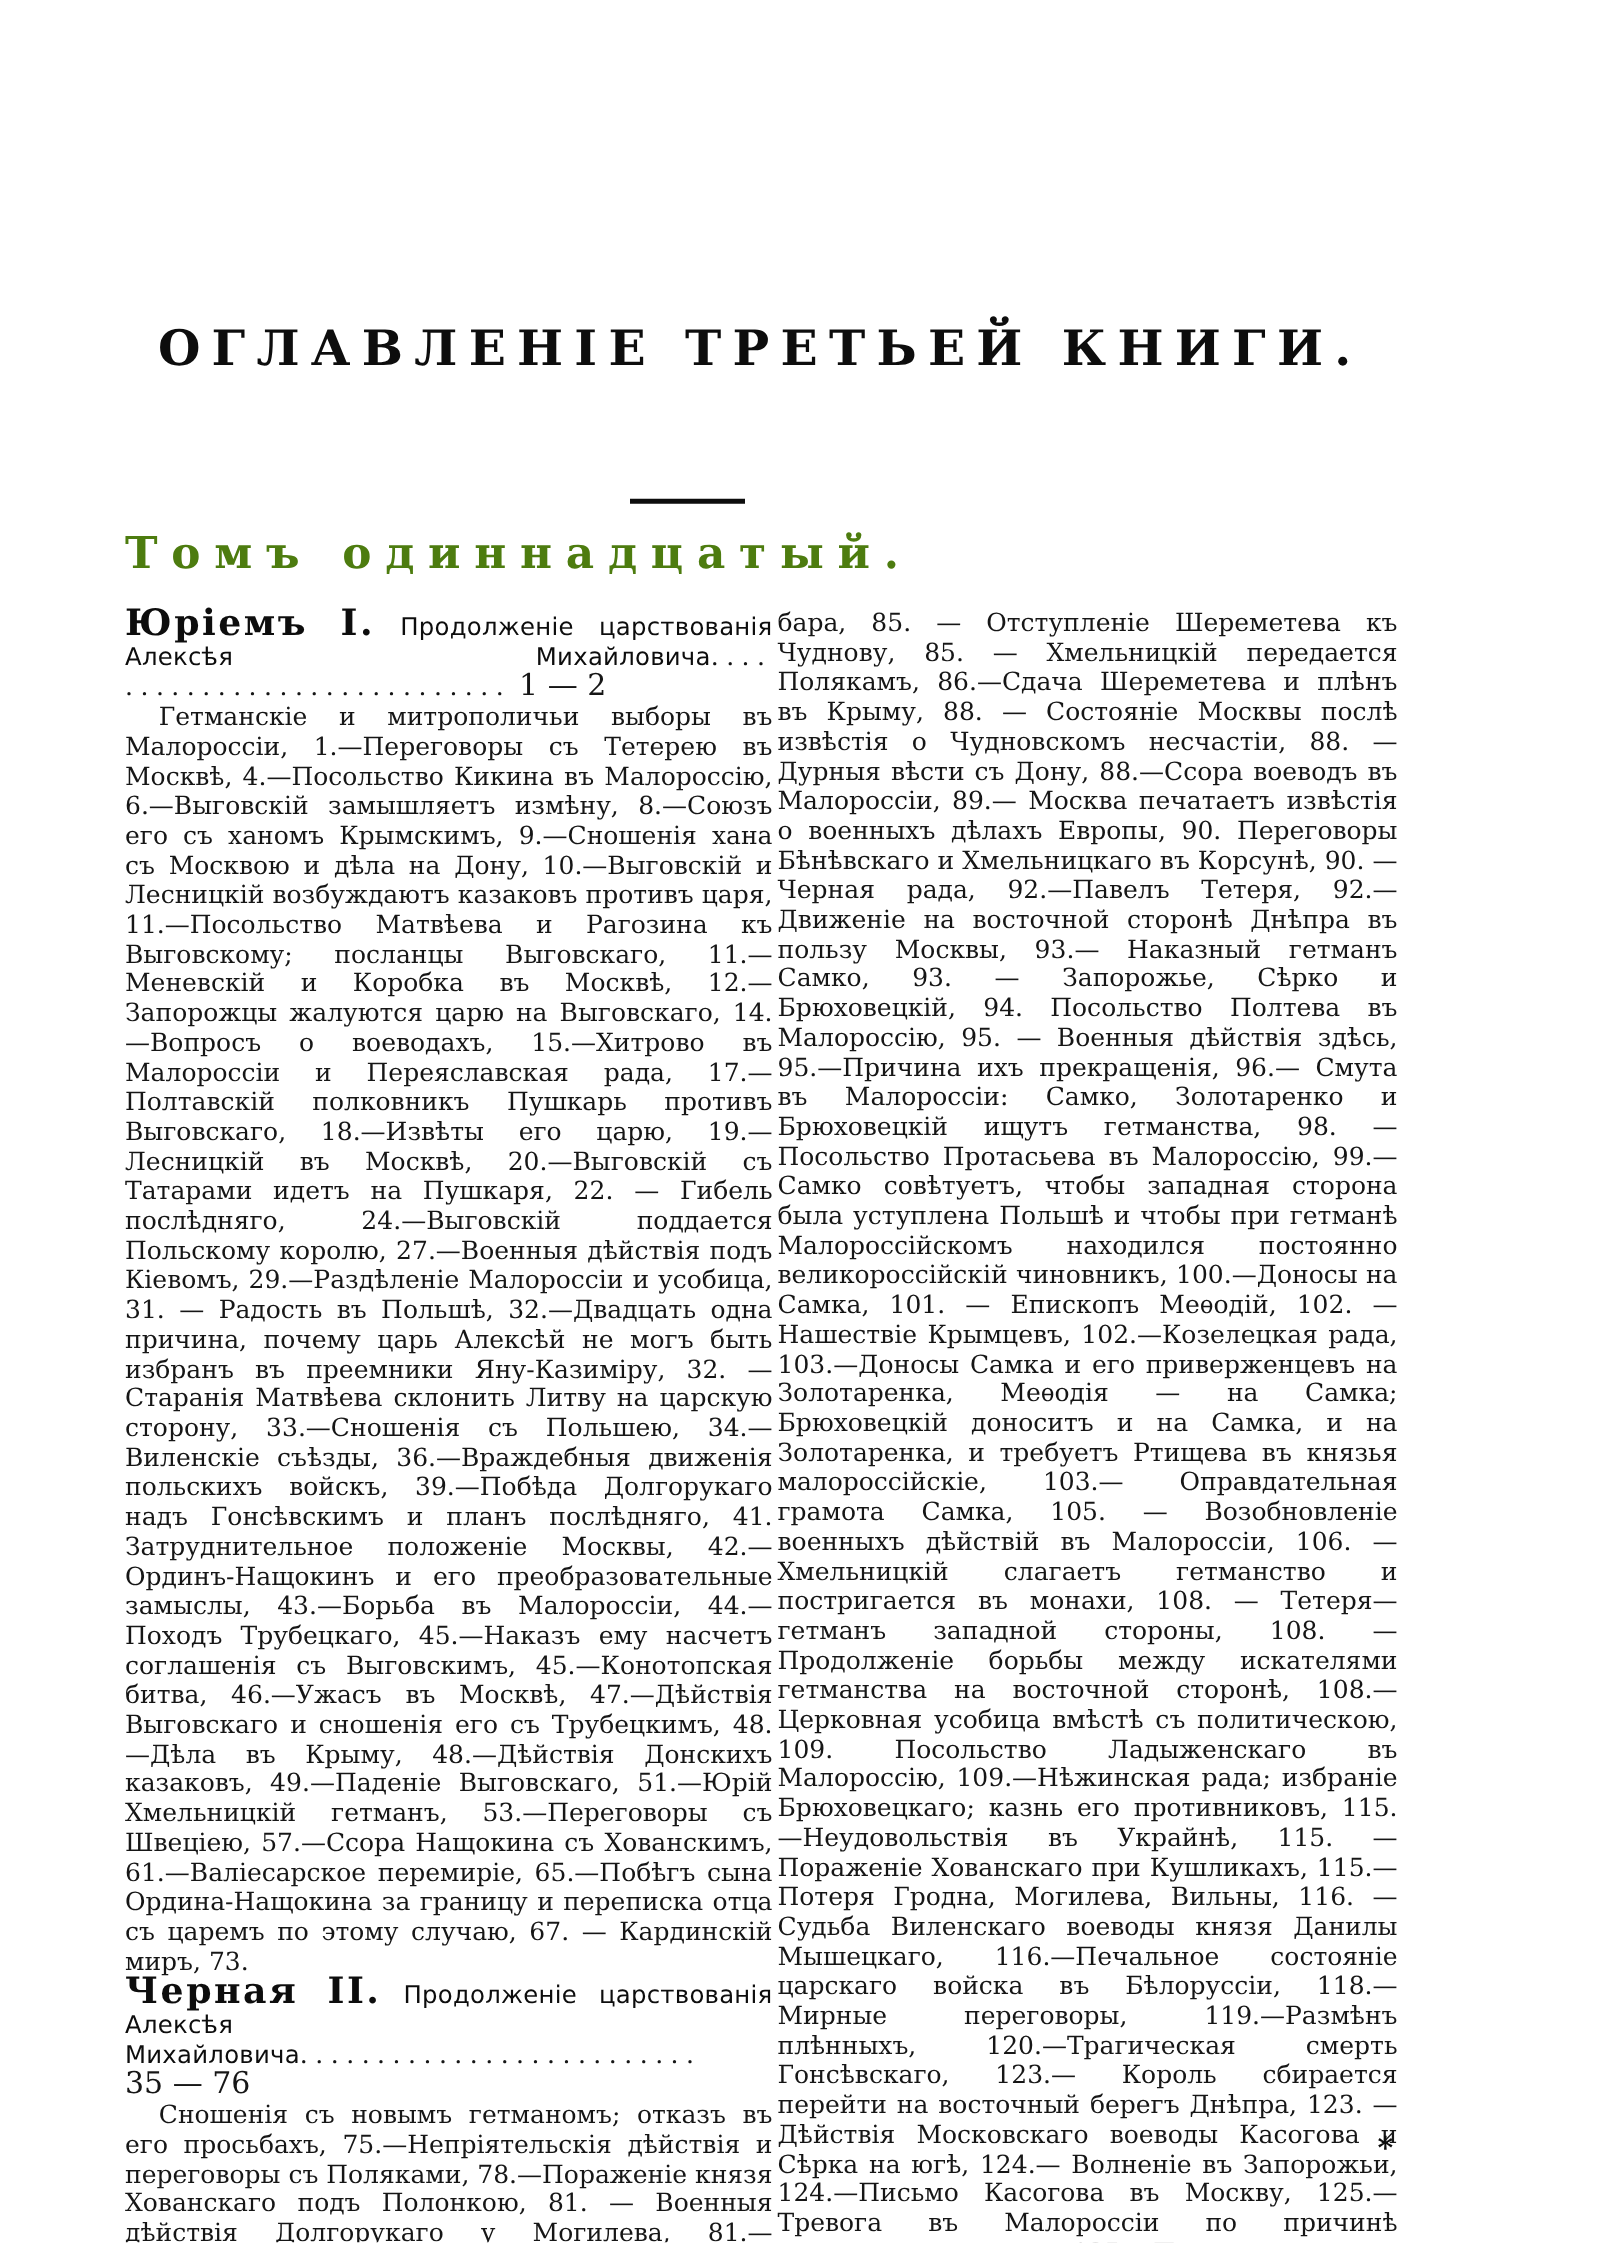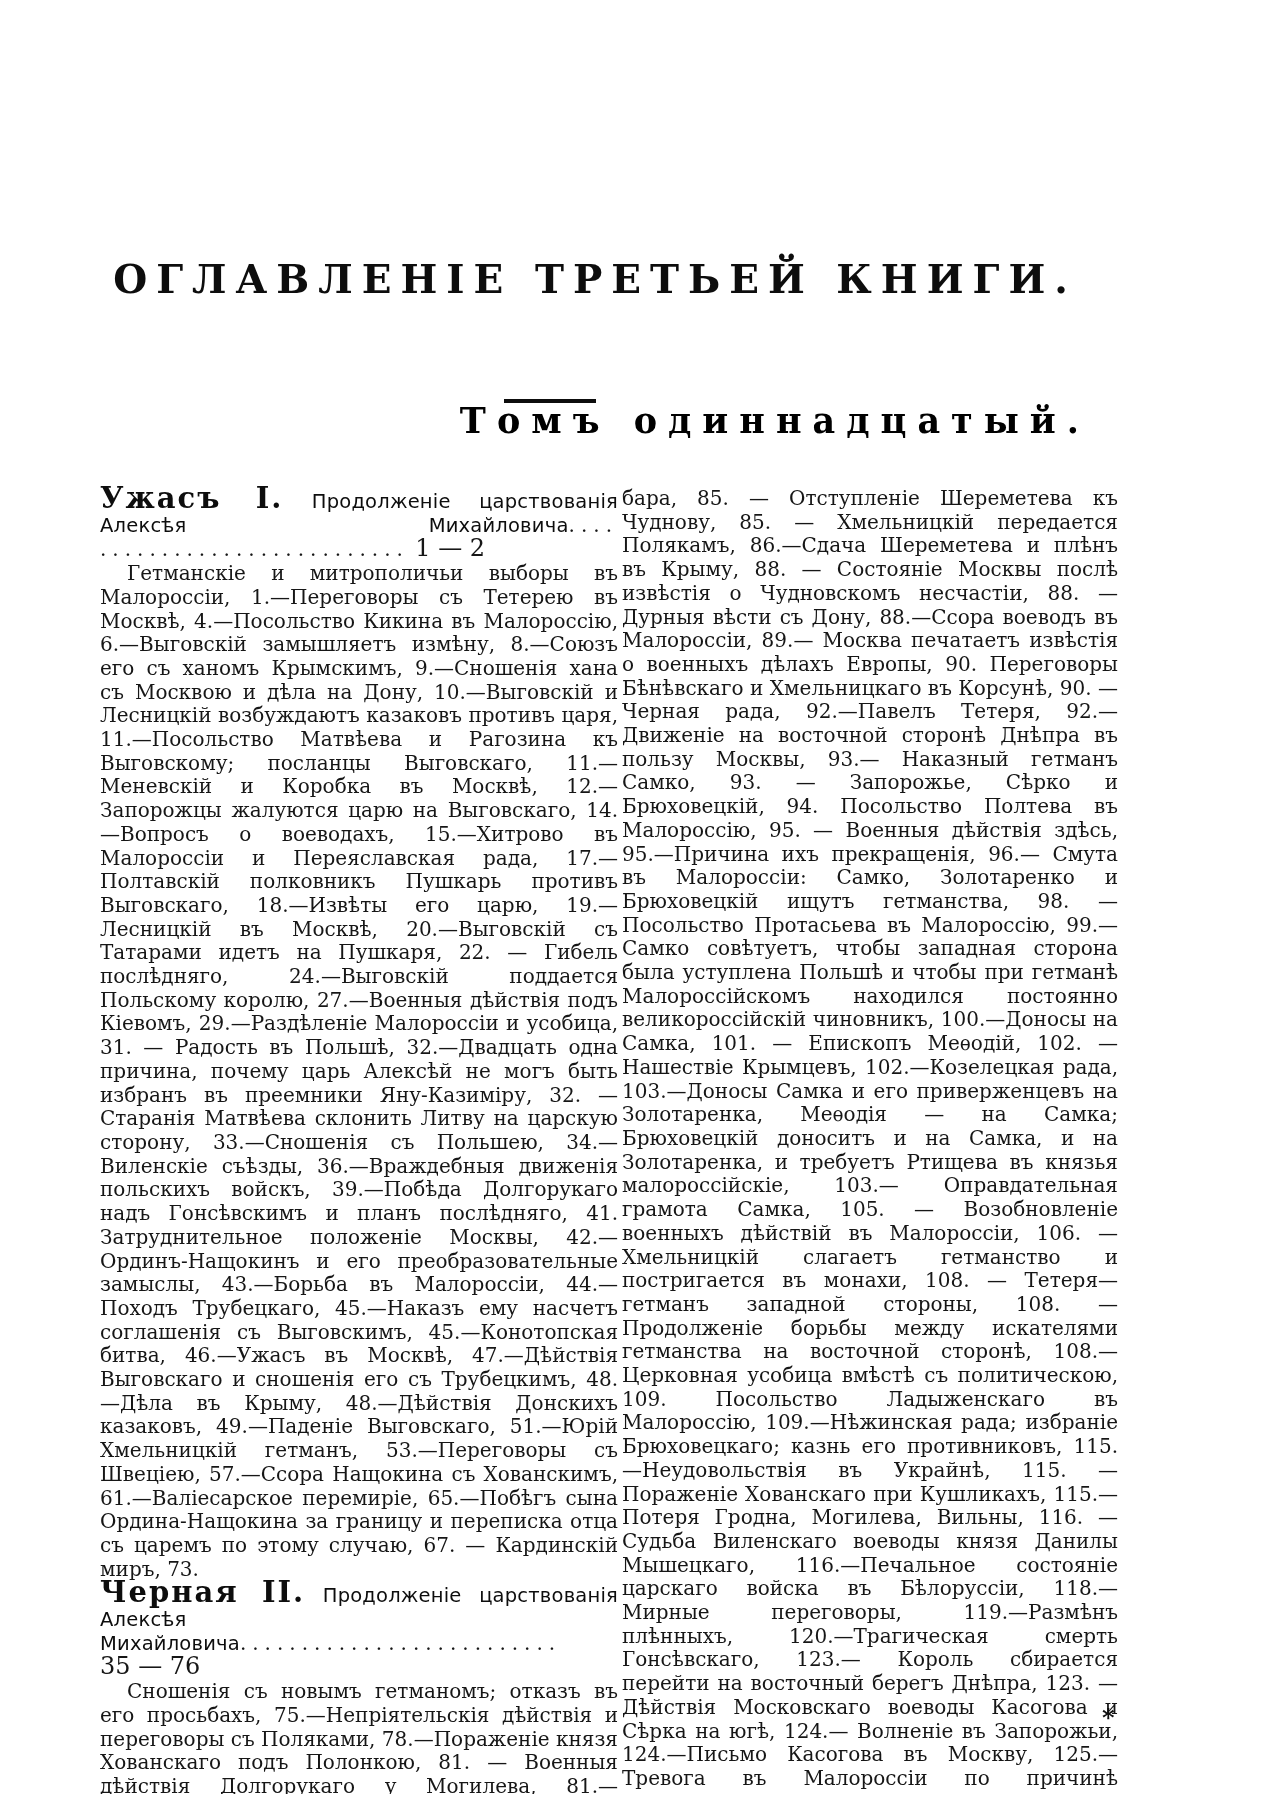--- a/index.html
+++ b/index.html
@@ -3,32 +3,32 @@
 <meta charset="utf-8">
 <style>
   html, body { margin:0; padding:0; background:#ffffff; }
   .page {
     position:relative; width:1280px; height:1794px;
     background:#ffffff; color:#161616; overflow:hidden;
     font-family:"DejaVu Serif", serif;
   }
   .title {
     position:absolute; top:256px; left:100px; width:990px;
-    text-align:center; font-size:39px; font-weight:bold;
+    text-align:right; font-size:39px; font-weight:bold;
     letter-spacing:9px; white-space:nowrap;
     font-family:"DejaVu Serif", serif; color:#0d0d0d;
   }
   .rule {
     position:absolute; top:399px; left:504px; width:92px; height:0;
     border-top:4px solid #0d0d0d;
   }
   .subtitle {
-    position:absolute; top:400px; left:100px; width:990px;
-    text-align:right; font-size:35px; font-weight:bold;
-    letter-spacing:11px; white-space:nowrap; color:#000000;
+    position:absolute; top:422px; left:100px; width:990px;
+    text-align:left; font-size:35px; font-weight:bold;
+    letter-spacing:11px; white-space:nowrap; color:#4d7c0f;
   }
   .col {
     position:absolute; top:487px;
     font-size:20px; line-height:23.7px; text-align:justify;
     color:#161616;
   }
   .col-left  { left:100px; width:518px; }
   .col-right { left:622px; width:496px; }
   .chap { text-align:justify; margin:0; }
   .chap-label {
@@ -52,21 +52,21 @@
 <body>
 
 <div class="page">
 
   <div class="title">ОГЛАВЛЕНІЕ ТРЕТЬЕЙ КНИГИ.</div>
   <div class="rule"></div>
   <div class="subtitle">Томъ одиннадцатый.</div>
 
   <div class="col col-left">
 
-    <p class="chap"><span class="chap-label">Ужасъ I.</span>
+    <p class="chap"><span class="chap-label">Юріемъ I.</span>
       <span class="chap-title">Продолженіе царствованія Алексѣя Михайловича</span><span class="leader">.... .........................</span>
       <span class="pages">1 — 2</span></p>
 
     <p class="bodytext">Гетманскіе и митрополичьи выборы въ Малороссіи, 1.—Переговоры съ Тетерею въ Москвѣ, 4.—Посольство Кикина въ Малороссію, 6.—Выговскій замышляетъ измѣну, 8.—Союзъ его съ ханомъ Крымскимъ, 9.—Сношенія хана съ Москвою и дѣла на Дону, 10.—Выговскій и Лесницкій возбуждаютъ казаковъ противъ царя, 11.—Посольство Матвѣева и Рагозина къ Выговскому; посланцы Выговскаго, 11.—Меневскій и Коробка въ Москвѣ, 12.—Запорожцы жалуются царю на Выговскаго, 14.—Вопросъ о воеводахъ, 15.—Хитрово въ Малороссіи и Переяславская рада, 17.—Полтавскій полковникъ Пушкарь противъ Выговскаго, 18.—Извѣты его царю, 19.—Лесницкій въ Москвѣ, 20.—Выговскій съ Татарами идетъ на Пушкаря, 22. — Гибель послѣдняго, 24.—Выговскій поддается Польскому королю, 27.—Военныя дѣйствія подъ Кіевомъ, 29.—Раздѣленіе Малороссіи и усобица, 31. — Радость въ Польшѣ, 32.—Двадцать одна причина, почему царь Алексѣй не могъ быть избранъ въ преемники Яну-Казиміру, 32. — Старанія Матвѣева склонить Литву на царскую сторону, 33.—Сношенія съ Польшею, 34.—Виленскіе съѣзды, 36.—Враждебныя движенія польскихъ войскъ, 39.—Побѣда Долгорукаго надъ Гонсѣвскимъ и планъ послѣдняго, 41. Затруднительное положеніе Москвы, 42.—Ординъ-Нащокинъ и его преобразовательные замыслы, 43.—Борьба въ Малороссіи, 44.—Походъ Трубецкаго, 45.—Наказъ ему насчетъ соглашенія съ Выговскимъ, 45.—Конотопская битва, 46.—Ужасъ въ Москвѣ, 47.—Дѣйствія Выговскаго и сношенія его съ Трубецкимъ, 48.—Дѣла въ Крыму, 48.—Дѣйствія Донскихъ казаковъ, 49.—Паденіе Выговскаго, 51.—Юрій Хмельницкій гетманъ, 53.—Переговоры съ Швеціею, 57.—Ссора Нащокина съ Хованскимъ, 61.—Валіесарское перемиріе, 65.—Побѣгъ сына Ордина-Нащокина за границу и переписка отца съ царемъ по этому случаю, 67. — Кардинскій миръ, 73.</p>
 
     <p class="chap"><span class="chap-label">Черная II.</span>
       <span class="chap-title">Продолженіе царствованія Алексѣя Михайловича</span><span class="leader">..........................</span>
       <span class="pages">35 — 76</span></p>
 
     <p class="bodytext">Сношенія съ новымъ гетманомъ; отказъ въ его просьбахъ, 75.—Непріятельскія дѣйствія и переговоры съ Поляками, 78.—Пораженіе князя Хованскаго подъ Полонкою, 81. — Военныя дѣйствія Долгорукаго у Могилева, 81.—Переписка Бѣнѣвскаго съ Юріемъ Хмельницкимъ, 82.—Походъ Шереметева и Хмельницкаго ко Львову, 84. — Военные дѣйствія у Лю-</p>

